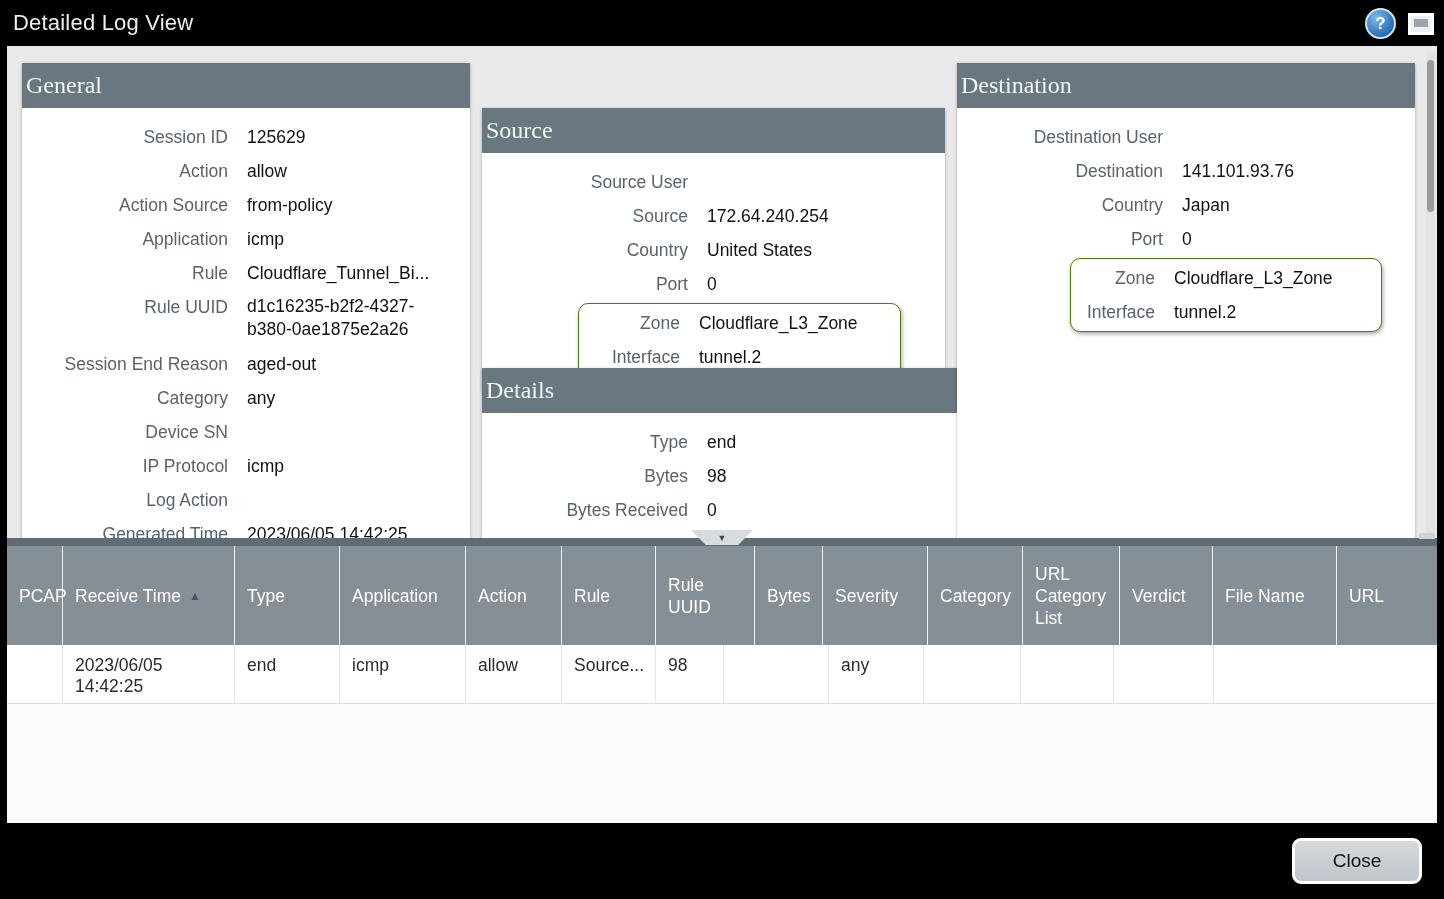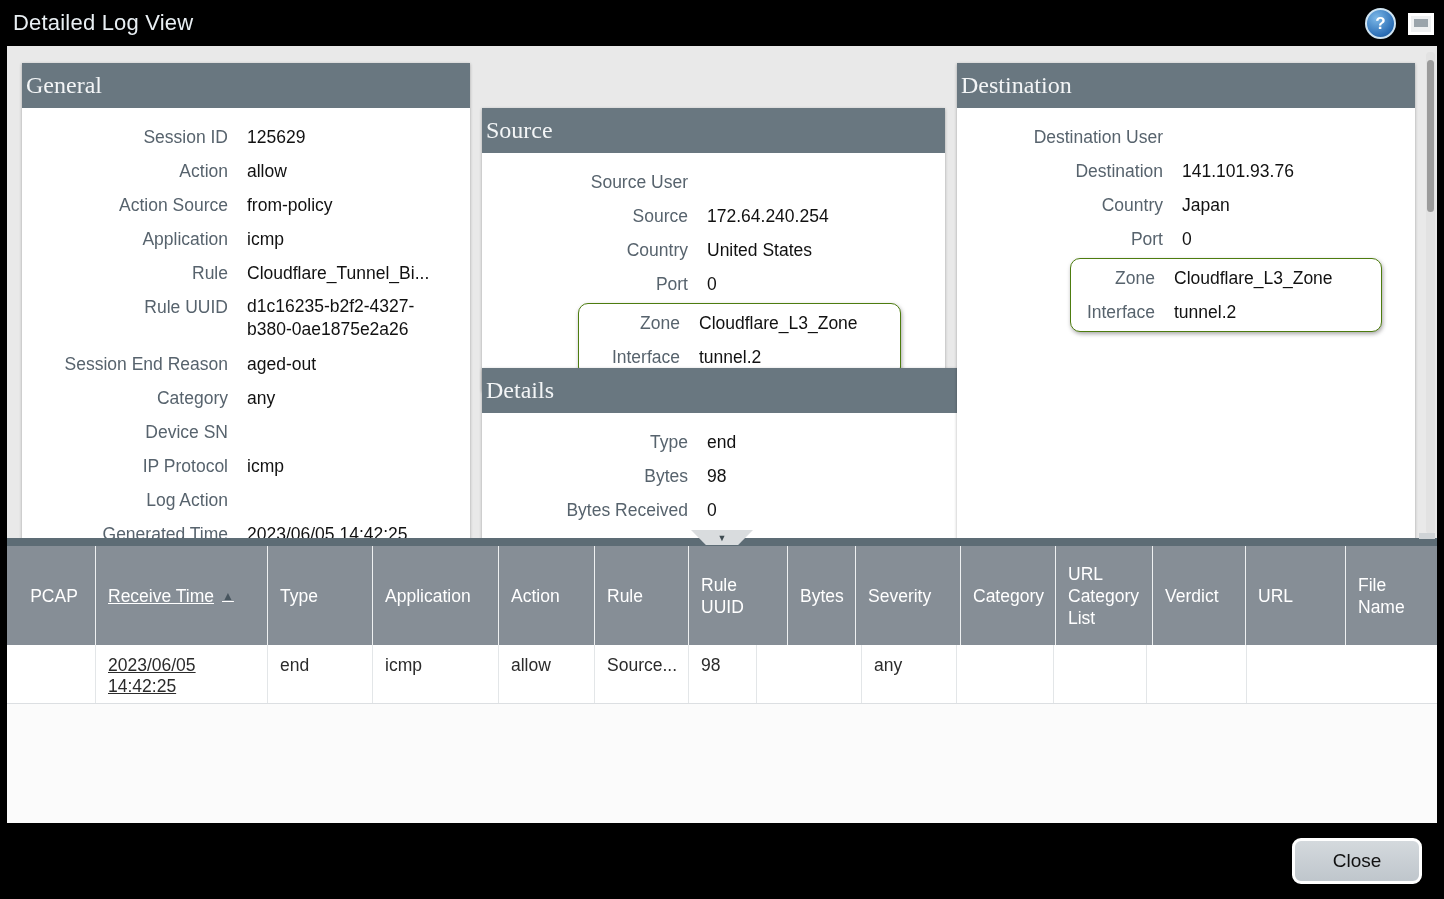--- a/index.html
+++ b/index.html
@@ -47,21 +47,21 @@
   .divider-endcap{position:absolute; right:2px; top:-5px; width:16px; height:6px; background:#cfd3d6;}
 
   .thead{position:absolute; left:0; top:8px; width:100%; height:99px; background:#868e96; display:flex;}
   .th{box-sizing:border-box; border-right:1px solid #eef0f1; color:#fff; font-size:17.5px; display:flex; align-items:center; padding-left:12px; padding-right:6px; cursor:pointer; line-height:22px;}
   .th:last-child{border-right:none;}
   .sort-icon{font-size:12px; color:#47555e; margin-left:8px;}
   .trow{position:absolute; left:0; top:107px; width:100%; height:58px; background:#fff; display:flex; border-bottom:1px solid #dcdfe2; cursor:pointer;}
   .td{box-sizing:border-box; border-right:1px solid #e3e6e8; color:#2b2b2b; font-size:17.5px; padding:10px 6px 0 12px; line-height:21px; overflow:hidden;}
   .td:last-child{border-right:none;}
 
-  .c0{width:89px; flex:none;justify-content:center;} .c1{width:172px; flex:none;text-decoration:underline;} .c2{width:105px; flex:none;}
+  .c0{width:56px; flex:none;} .c1{width:172px; flex:none;} .c2{width:105px; flex:none;}
   .c3{width:126px; flex:none;} .c4{width:96px; flex:none;} .c5{width:94px; flex:none;}
   .c6{width:99px; flex:none;} .c7{width:68px; flex:none;} .c8{width:105px; flex:none;}
   .c9{width:95px; flex:none;} .c10{width:97px; flex:none;justify-content:flex-end;} .c11{width:93px; flex:none;}
   .c12{width:100px; flex:none;} .c13{flex:1;}
 
   
   .close-btn{position:absolute; right:22px; bottom:15px; width:130px; height:46px; background:linear-gradient(#d4d9dd,#bfc6cc);
              border:3px solid #fff; border-radius:9px; font-size:19px; color:#111; font-family:"Liberation Sans", sans-serif; cursor:pointer; box-shadow:0 1px 4px rgba(0,0,0,.3);margin-left:23px;}
 </style>
 </head>
@@ -263,25 +263,25 @@
         </div>
       <div class="th c9">
           <span>Category</span>
         </div>
       <div class="th c10">
           <span>URL Category List</span>
         </div>
       <div class="th c11">
           <span>Verdict</span>
         </div>
+      <div class="th c13">
+          <span>File Name</span>
+        </div>
       <div class="th c12">
           <span>URL</span>
-        </div>
-      <div class="th c13">
-          <span>File Name</span>
         </div>
     </div>
 
     <div class="trow">
       <div class="td c0"></div>
       <div class="td c1">2023/06/05 14:42:25</div>
       <div class="td c2">end</div>
       <div class="td c3">icmp</div>
       <div class="td c4">allow</div>
       <div class="td c5">Source...</div>

